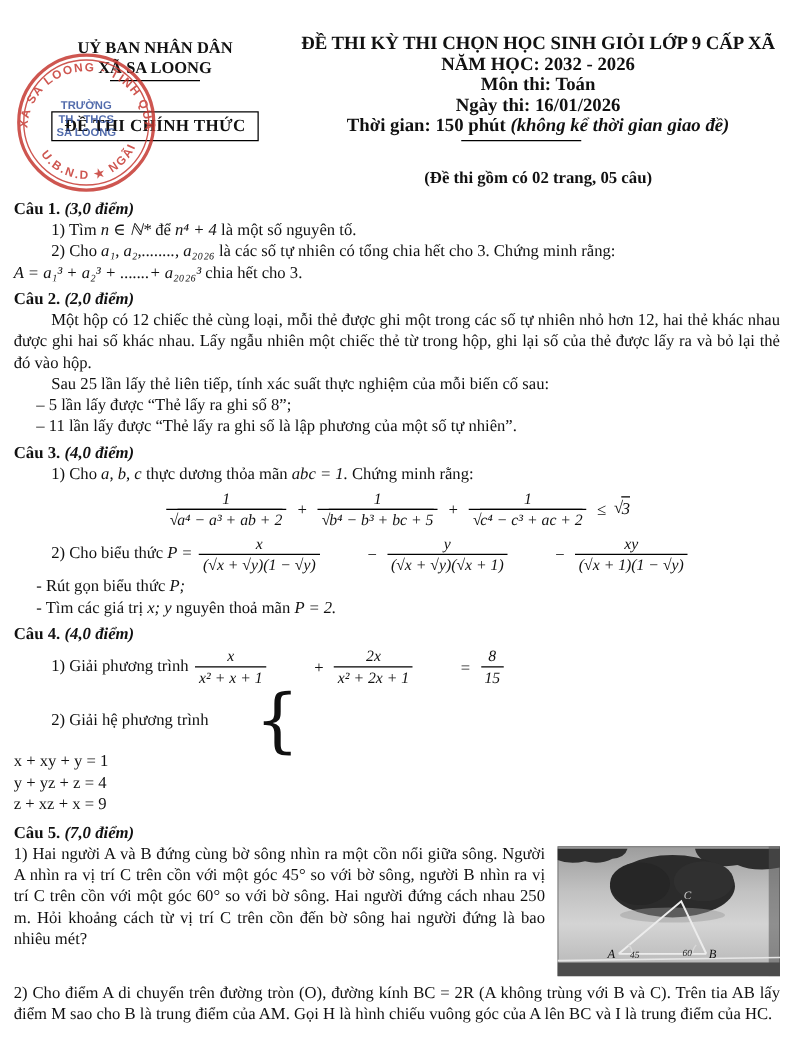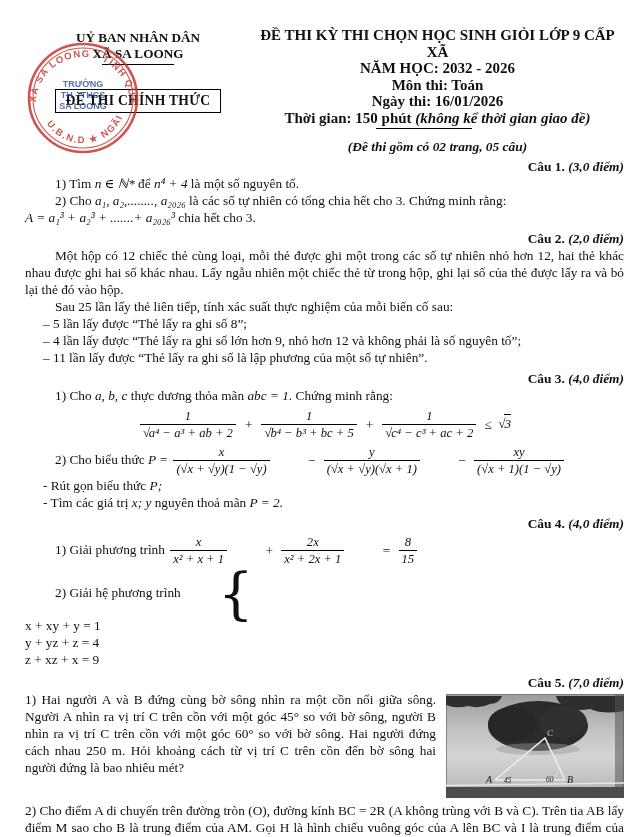--- a/index.html
+++ b/index.html
@@ -1,40 +1,40 @@
 <!DOCTYPE html>
 <html><head>
 <meta charset="utf-8">
 <style>
   html,body { margin:0; padding:0; }
   body {
     width:644px; height:837px; background:#ffffff; overflow:hidden;
     font-family:"Liberation Serif","DejaVu Serif",serif;
     color:#111; font-size:13.3px; line-height:17px;
   }
-  .page { position:relative; width:644px; height:604px; padding:26px 20px 0 25px; box-sizing:border-box; }
+  .page { position:relative; width:644px; height:604px; padding:26px 20px 0 11px; box-sizing:border-box; }
 
   
   .header { display:flex; height:126px; }
   .header-left { width:226px; position:relative; text-align:center; padding-top:4px; }
   .hl-line { font-weight:bold; font-size:13.2px; line-height:16px; position:relative; z-index:2; }
   .uline { width:72px; border-bottom:1.3px solid #000; margin:2px auto 0; position:relative; z-index:2; }
   .exam-box { display:inline-block; border:1.6px solid #000; padding:2px 10px 3px; font-weight:bold;
               font-size:13.6px; margin-top:24px; position:relative; z-index:2; letter-spacing:.3px; }
   .stamp { position:absolute; left:0; top:14px; z-index:3; opacity:.88; pointer-events:none; }
 
   .header-right { flex:1; text-align:center; padding-top:1px; }
   .rl { font-weight:bold; font-size:15px; line-height:16.5px; }
   .note-it { font-weight:bold; font-style:italic; }
   .sep { width:96px; border-bottom:1.4px solid #000; margin:2px auto 0; transform:translateX(-14px); }
-  .pages { font-weight:bold; font-style:italic; font-size:13.4px; margin-top:9px; }
+  .pages { font-weight:bold; font-size:13.4px; margin-top:20px; }
 
   
   .main { margin-top:6px; }
-  .qhead { margin-top:4px; font-size:13.4px;text-align:right; }
+  .qhead { margin-top:4px; font-size:13.4px; }
   .qlabel { font-weight:bold; }
   .qpoints { font-weight:bold; font-style:italic; }
   p { margin:0; text-align:justify; }
   .item { text-indent:30px; }
   .sub-item { text-indent:18px; }
   .mi { font-style:italic; }
 
   
   .frac { display:inline-block; vertical-align:middle; text-align:center; line-height:1.12;
           font-size:12.6px; margin:1px 2px; text-indent:0; }
@@ -109,21 +109,20 @@
     <p class="item"><span>2) Cho </span><span class="mi">a₁, a₂,........, a₂₀₂₆</span><span> là các số tự nhiên có tổng chia hết cho 3. Chứng minh rằng:</span></p>
     <p><span class="mi">A = a₁³ + a₂³ + .......+ a₂₀₂₆³</span><span> chia hết cho 3.</span></p>
 
     <div class="qhead">
       <span class="qlabel">Câu 2.</span>
       <span class="qpoints">(2,0 điểm)</span>
     </div>
     <p class="item">Một hộp có 12 chiếc thẻ cùng loại, mỗi thẻ được ghi một trong các số tự nhiên nhỏ hơn 12, hai thẻ khác nhau được ghi hai số khác nhau. Lấy ngẫu nhiên một chiếc thẻ từ trong hộp, ghi lại số của thẻ được lấy ra và bỏ lại thẻ đó vào hộp.</p>
     <p class="item">Sau 25 lần lấy thẻ liên tiếp, tính xác suất thực nghiệm của mỗi biến cố sau:</p>
     <p class="sub-item">– 5 lần lấy được “Thẻ lấy ra ghi số 8”;</p>
-    <p class="sub-item">– 4 lần lấy được “Thẻ lấy ra ghi số lớn hơn 9, nhỏ hơn 12 và không phải là số nguyên tố”;</p>
     <p class="sub-item">– 11 lần lấy được “Thẻ lấy ra ghi số là lập phương của một số tự nhiên”.</p>
 
     <div class="qhead">
       <span class="qlabel">Câu 3.</span>
       <span class="qpoints">(4,0 điểm)</span>
     </div>
     <p class="item"><span>1) Cho </span><span class="mi">a, b, c</span><span> thực dương thỏa mãn </span><span class="mi">abc = 1.</span><span> Chứng minh rằng:</span></p>
 
     <div class="formula-row mi">
       <span class="frac"><span class="num">1</span><span class="den sqrt"><span class="rt">√</span><span class="ovl">a⁴ − a³ + ab + 2</span></span></span>

